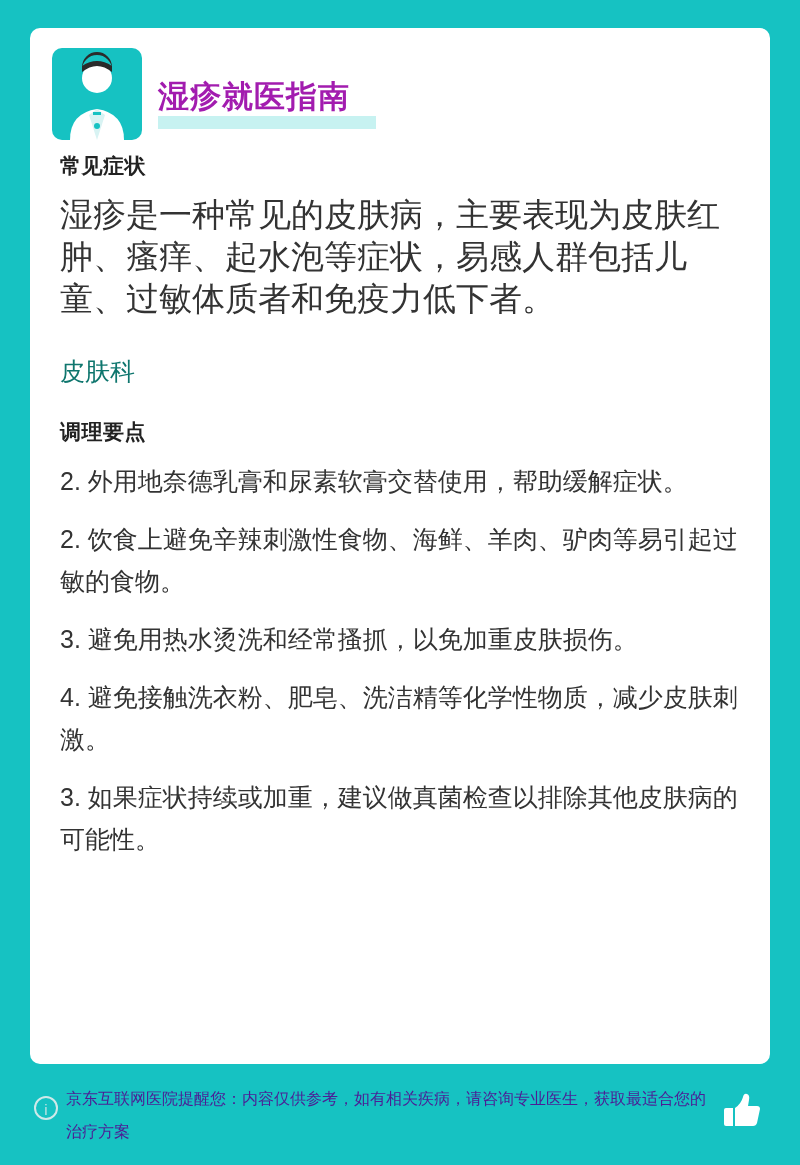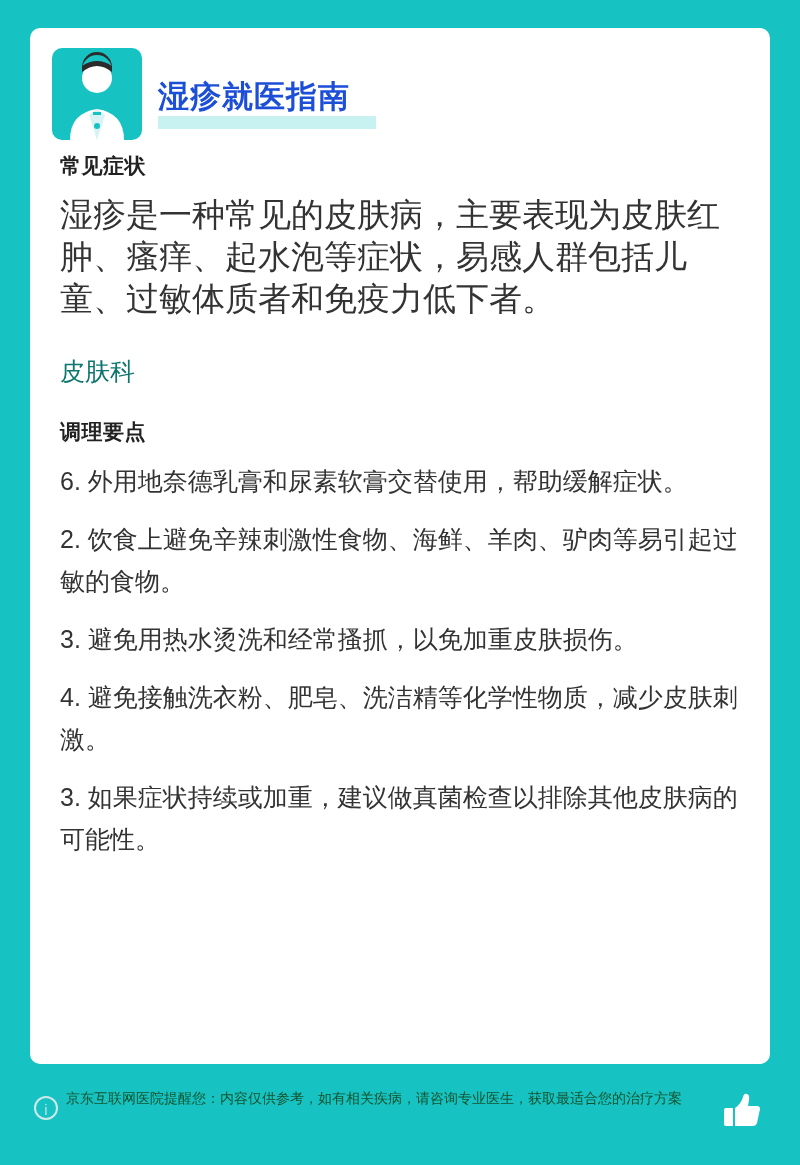--- a/index.html
+++ b/index.html
@@ -37,21 +37,21 @@
     top: 20px;
     width: 90px;
     height: 92px;
   }
   .title {
     position: absolute;
     left: 128px;
     top: 48px;
     font-size: 31px;
     font-weight: bold;
-    color: #1d4ed8;
+    color: #a21caf;
     letter-spacing: 1px;
   }
   .title-underline {
     position: absolute;
     left: 128px;
     top: 88px;
     width: 218px;
     height: 13px;
     background: #bdf0ef;
     opacity: 0.85;
@@ -114,23 +114,23 @@
     font-size: 15px;
     line-height: 24px;
     text-align: center;
     box-sizing: border-box;
   }
   .footer-text {
     position: absolute;
     left: 36px;
     top: 10px;
     width: 640px;
-    font-size: 14px;
+    font-size: 16px;
     line-height: 33px;
-    color: #14532d;
+    color: #4c1d95;
   }
   .thumb {
     position: absolute;
     right: 8px;
     top: 16px;
     width: 44px;
     height: 44px;
   }
 </style>
 </head>
@@ -161,21 +161,21 @@
 
       <div class="section-spacer"></div>
 
       <p class="dept">皮肤科</p>
 
       <div class="section-spacer"></div>
 
       <h2 class="section">调理要点</h2>
 
       <ol class="tips">
-        <li>6. 外用地奈德乳膏和尿素软膏交替使用，帮助缓解症状。</li>
+        <li>2. 外用地奈德乳膏和尿素软膏交替使用，帮助缓解症状。</li>
         <li>2. 饮食上避免辛辣刺激性食物、海鲜、羊肉、驴肉等易引起过敏的食物。</li>
         <li>3. 避免用热水烫洗和经常搔抓，以免加重皮肤损伤。</li>
         <li>4. 避免接触洗衣粉、肥皂、洗洁精等化学性物质，减少皮肤刺激。</li>
         <li>3. 如果症状持续或加重，建议做真菌检查以排除其他皮肤病的可能性。</li>
       </ol>
 
     </div>
   </div>
 
   <div class="footer">

